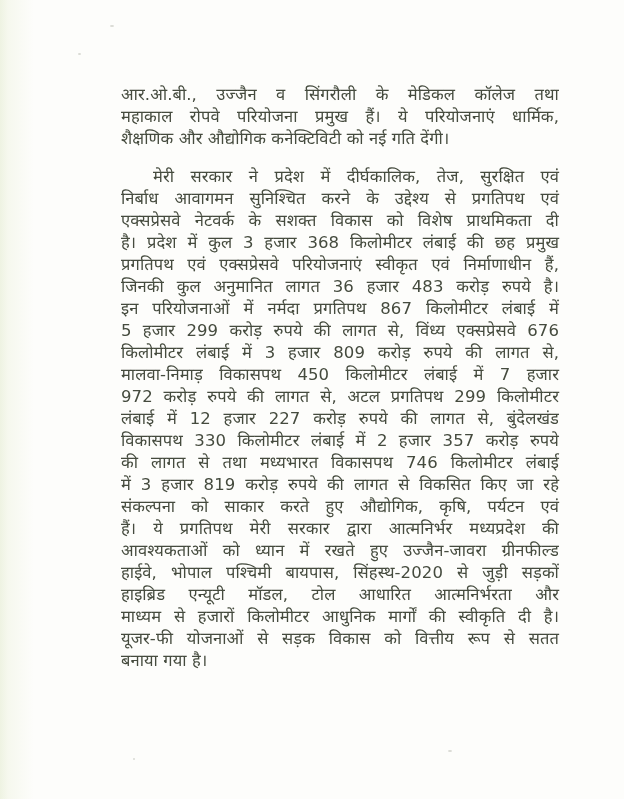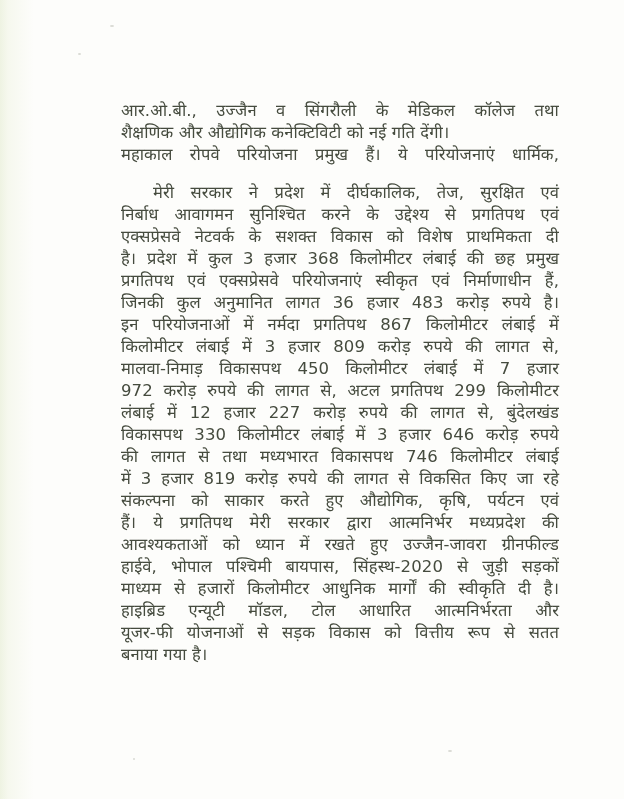--- a/index.html
+++ b/index.html
@@ -15,21 +15,21 @@
     font-family: "DejaVu Sans", "Liberation Sans", sans-serif;
   }
   .page {
     position: absolute;
     inset: 0;
     background: linear-gradient(90deg, #eef3e2 0px, #f6f8ee 8px, #fdfdfb 34px, #fdfdfb 100%);
   }
   .text-block {
     position: absolute;
     left: 121px;
-    top: 100px;
+    top: 84px;
     width: 438px;
     color: #454b3e;
     font-size: 16.5px;
     line-height: 22px;
     letter-spacing: 0.1px;
     -webkit-font-smoothing: antialiased;
   }
   .paragraph { margin: 0 0 16px 0; }
   .paragraph:last-child { margin-bottom: 0; }
   .line {
@@ -48,44 +48,45 @@
     background: rgba(125, 130, 112, 0.28);
   }
 </style>
 </head>
 <body>
 
 <div class="page">
   <div class="text-block">
       <div class="paragraph">
         <div class="line just">आर.ओ.बी., उज्जैन व सिंगरौली के मेडिकल कॉलेज तथा</div>
+        <div class="line just">महाकाल रोपवे परियोजना प्रमुख हैं। ये परियोजनाएं धार्मिक,</div>
         <div class="line">शैक्षणिक और औद्योगिक कनेक्टिविटी को नई गति देंगी।</div>
-        <div class="line just">महाकाल रोपवे परियोजना प्रमुख हैं। ये परियोजनाएं धार्मिक,</div>
       </div>
       <div class="paragraph">
         <div class="line just indent">मेरी सरकार ने प्रदेश में दीर्घकालिक, तेज, सुरक्षित एवं</div>
         <div class="line just">निर्बाध आवागमन सुनिश्चित करने के उद्देश्य से प्रगतिपथ एवं</div>
         <div class="line just">एक्सप्रेसवे नेटवर्क के सशक्त विकास को विशेष प्राथमिकता दी</div>
         <div class="line just">है। प्रदेश में कुल 3 हजार 368 किलोमीटर लंबाई की छह प्रमुख</div>
         <div class="line just">प्रगतिपथ एवं एक्सप्रेसवे परियोजनाएं स्वीकृत एवं निर्माणाधीन हैं,</div>
         <div class="line just">जिनकी कुल अनुमानित लागत 36 हजार 483 करोड़ रुपये है।</div>
         <div class="line just">इन परियोजनाओं में नर्मदा प्रगतिपथ 867 किलोमीटर लंबाई में</div>
+        <div class="line just">5 हजार 299 करोड़ रुपये की लागत से, विंध्य एक्सप्रेसवे 676</div>
         <div class="line just">किलोमीटर लंबाई में 3 हजार 809 करोड़ रुपये की लागत से,</div>
         <div class="line just">मालवा-निमाड़ विकासपथ 450 किलोमीटर लंबाई में 7 हजार</div>
         <div class="line just">972 करोड़ रुपये की लागत से, अटल प्रगतिपथ 299 किलोमीटर</div>
         <div class="line just">लंबाई में 12 हजार 227 करोड़ रुपये की लागत से, बुंदेलखंड</div>
-        <div class="line just">विकासपथ 330 किलोमीटर लंबाई में 3 हजार 646 करोड़ रुपये</div>
+        <div class="line just">विकासपथ 330 किलोमीटर लंबाई में 2 हजार 357 करोड़ रुपये</div>
         <div class="line just">की लागत से तथा मध्यभारत विकासपथ 746 किलोमीटर लंबाई</div>
         <div class="line just">में 3 हजार 819 करोड़ रुपये की लागत से विकसित किए जा रहे</div>
         <div class="line just">संकल्पना को साकार करते हुए औद्योगिक, कृषि, पर्यटन एवं</div>
         <div class="line just">हैं। ये प्रगतिपथ मेरी सरकार द्वारा आत्मनिर्भर मध्यप्रदेश की</div>
         <div class="line just">आवश्यकताओं को ध्यान में रखते हुए उज्जैन-जावरा ग्रीनफील्ड</div>
         <div class="line just">हाईवे, भोपाल पश्चिमी बायपास, सिंहस्थ-2020 से जुड़ी सड़कों</div>
+        <div class="line just">हाइब्रिड एन्यूटी मॉडल, टोल आधारित आत्मनिर्भरता और</div>
         <div class="line just">माध्यम से हजारों किलोमीटर आधुनिक मार्गों की स्वीकृति दी है।</div>
-        <div class="line just">हाइब्रिड एन्यूटी मॉडल, टोल आधारित आत्मनिर्भरता और</div>
         <div class="line just">यूजर-फी योजनाओं से सड़क विकास को वित्तीय रूप से सतत</div>
         <div class="line">बनाया गया है।</div>
       </div>
     </div>
 <div class="speckle" style="left: 110px; top: 25px; width: 4px; height: 2px;"></div>
     <div class="speckle" style="left: 78px; top: 53px; width: 3px; height: 2px;"></div>
     <div class="speckle" style="left: 233px; top: 132px; width: 5px; height: 2px;"></div>
     <div class="speckle" style="left: 448px; top: 750px; width: 4px; height: 2px;"></div>
     <div class="speckle" style="left: 133px; top: 758px; width: 2px; height: 2px;"></div>
   </div>

